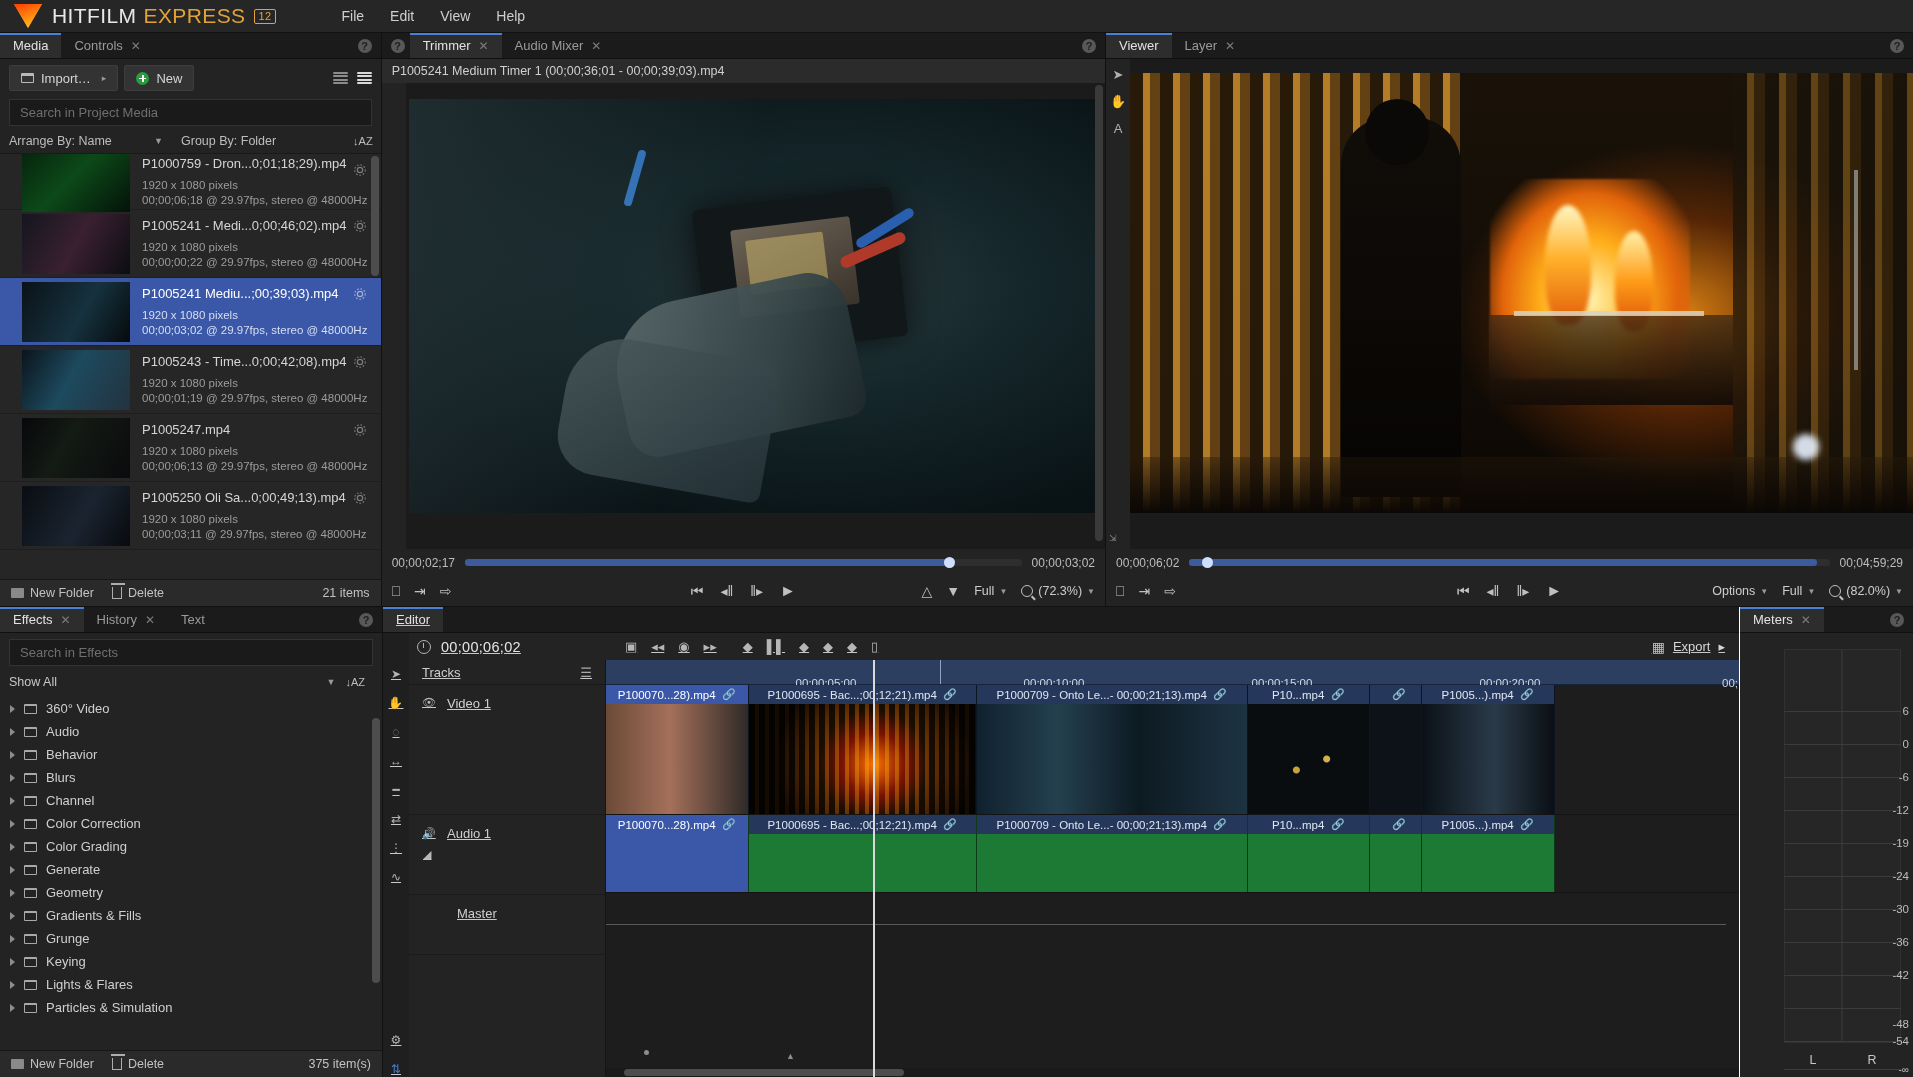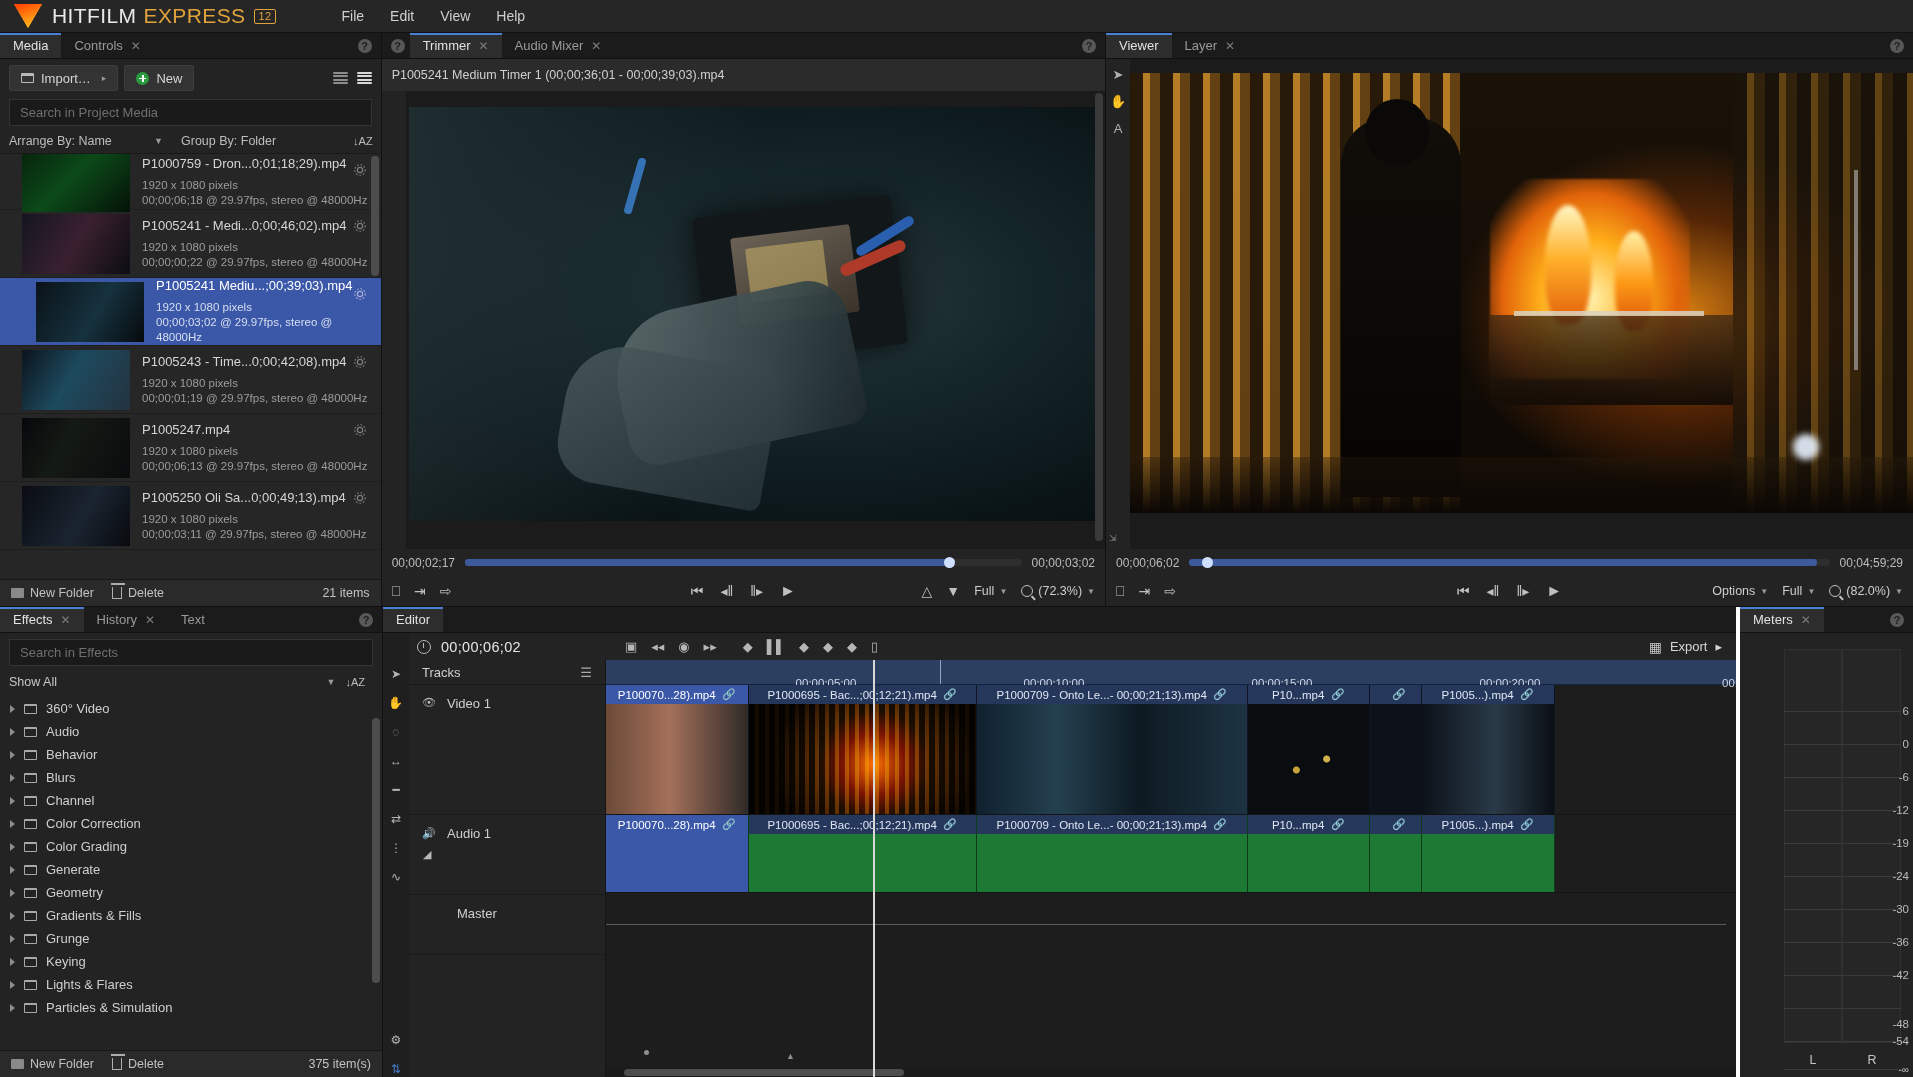--- a/index.html
+++ b/index.html
@@ -87,41 +87,41 @@
     margin:2px 9px 3px; height:27px; background:#1a1a1a; border:1px solid #333;
     display:flex;align-items:center;padding:0 10px;font-size:13px;color:#6f6f6f; flex:none;
   }
   .arrange-row{height:25px;display:flex;align-items:center;font-size:12.5px;color:#bdbdbd;flex:none;border-bottom:1px solid #191919;}
   .arrange-cell{display:flex;align-items:center;padding-left:9px;height:100%;gap:20px;}
   .arrange-cell.a{width:172px;}
   .arrange-cell .carat{margin-left:auto;margin-right:9px;font-size:9px;color:#999;}
   .sort-az{margin-left:auto;margin-right:8px;font-size:11px;color:#bdbdbd;}
   .media-list{flex:1;overflow:hidden;position:relative;background:#262626;}
   .m-item{display:flex;height:68px;border-bottom:1px solid #1e1e1e;position:relative;align-items:center;}
-  .m-item.sel{background:#3a57a8;padding-left:14px;}
+  .m-item.sel{background:#3a57a8;}
   .m-item.sel .m-name{color:#fff;}
   .thumb{width:108px;height:60px;margin-left:22px;flex:none;background:#111;background-size:cover;background-position:center;}
   .m-meta{margin-left:12px;flex:1;min-width:0;}
   .m-name{font-size:13px;color:#d5d5d5;white-space:nowrap;overflow:hidden;text-overflow:ellipsis;}
   .m-sub{font-size:11.5px;color:#9c9c9c;margin-top:7px;line-height:15px;}
   .m-gear{position:absolute;right:14px;top:9px;width:14px;height:14px;opacity:.65;}
   .scroll-v{position:absolute;right:2px;top:2px;width:8px;height:120px;background:#4d4d4d;border-radius:4px;}
   .panel-status{
     height:27px;background:#2a2a2a;display:flex;align-items:center;gap:8px;padding:0 11px;
     font-size:12.5px;color:#c2c2c2;border-top:1px solid #171717;flex:none;
   }
   .ps-btn{display:flex;align-items:center;gap:6px;cursor:default;}
   .ps-count{margin-left:auto;}
   .sq-folder{width:13px;height:10px;background:#8a8a8a;border-radius:1px;}
   .trash{width:10px;height:12px;border:1.3px solid #aeaeae;border-top:none;position:relative;}
   .trash::before{content:"";position:absolute;top:-4px;left:-2px;width:14px;height:2px;background:#aeaeae;}
 
   
   .trimmer-panel{width:727px;border-right:1px solid #111;}
-  .clip-title{height:32px;background:#2b2b2b;display:flex;align-items:center;padding:0 10px;font-size:12.5px;color:#cfcfcf;flex:none;}
+  .clip-title{height:24px;background:#2b2b2b;display:flex;align-items:center;padding:0 10px;font-size:12.5px;color:#cfcfcf;flex:none;}
   .viewer-body{flex:1;display:flex;background:#1b1b1b;position:relative;overflow:hidden;}
   .tool-rail{width:24px;background:#232323;display:flex;flex-direction:column;align-items:center;padding-top:8px;gap:11px;flex:none;}
   .tool-rail .ti{width:16px;height:16px;color:#b0b0b0;font-size:13px;line-height:16px;text-align:center;}
   .video-area{flex:1;display:flex;align-items:flex-start;justify-content:center;position:relative;padding-top:16px;}
   .video-frame{position:relative;overflow:hidden;background:#000;}
   .transport{background:#232323;flex:none;}
   .scrub-row{height:27px;display:flex;align-items:center;padding:0 10px;gap:10px;}
   .tc{font-size:12px;color:#bdbdbd;font-family:"Liberation Sans",sans-serif;white-space:nowrap;text-align:center;}
   .scrub-track{flex:1;height:7px;background:#2e2e2e;border-radius:3px;position:relative;}
   .scrub-fill{position:absolute;left:0;top:0;bottom:0;background:#3c5a9c;border-radius:3px;}
@@ -144,21 +144,21 @@
   .effects-panel{width:383px;border-right:1px solid #111;}
   .effects-filter{height:25px;display:flex;align-items:center;padding:0 9px;font-size:12.5px;color:#c6c6c6;flex:none;}
   .effects-filter .carat{margin-left:auto;font-size:9px;color:#999;padding-right:10px;}
   .fx-tree{flex:1;overflow:hidden;position:relative;padding-top:3px;}
   .fx-row{height:23px;display:flex;align-items:center;gap:9px;padding-left:10px;font-size:13px;color:#cfcfcf;}
   .tri{width:0;height:0;border-left:5px solid #8d8d8d;border-top:4px solid transparent;border-bottom:4px solid transparent;}
   .fx-folder{width:13px;height:10px;border:1.3px solid #a9a9a9;border-top-width:2.6px;border-radius:1px;}
   .fx-scroll{position:absolute;right:2px;top:24px;width:8px;height:265px;background:#4d4d4d;border-radius:4px;}
 
   
-  .editor-panel{flex:1;border-right:4px solid #ffffff;}
+  .editor-panel{flex:1;border-right:1px solid #ffffff;text-decoration:underline;}
   .ed-toolbar{height:27px;display:flex;align-items:center;background:#232323;flex:none;position:relative;}
   .ed-left-rail{width:26px;background:#1f1f1f;position:absolute;left:0;top:0;bottom:0;}
   .ed-tc{display:flex;align-items:center;gap:10px;margin-left:34px;}
   .clock{width:14px;height:14px;border:1.6px solid #b5b5b5;border-radius:50%;position:relative;}
   .clock::after{content:"";position:absolute;left:5px;top:2.5px;width:1.4px;height:5px;background:#b5b5b5;}
   .big-tc{font-size:14.5px;color:#e4e4e4;letter-spacing:.3px;}
   .kf-tools{display:flex;align-items:center;gap:14px;margin-left:104px;}
   .kf-tools .gi{font-size:13px;color:#b6b6b6;}
   .export-btn{margin-left:auto;display:flex;align-items:center;gap:8px;padding-right:14px;font-size:13px;color:#d6d6d6;}
   .ed-body{flex:1;display:flex;position:relative;overflow:hidden;}

